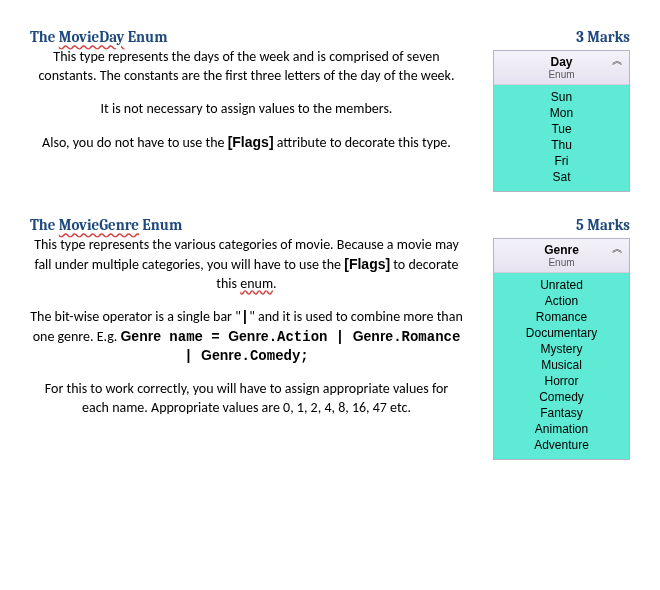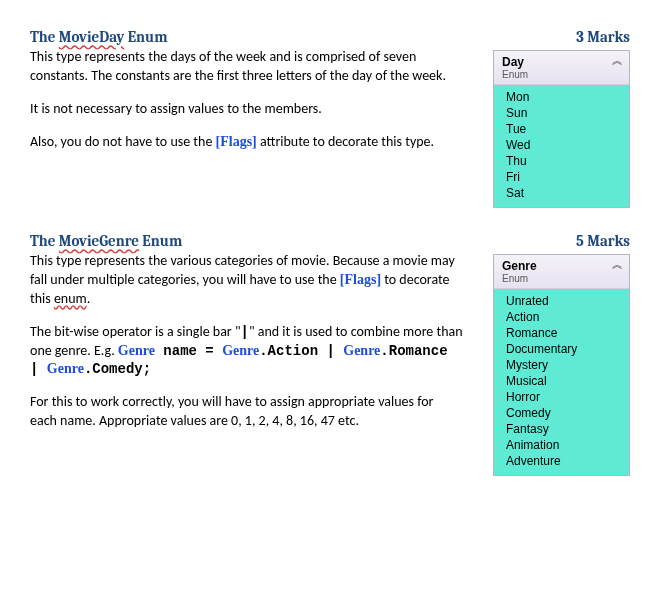--- a/index.html
+++ b/index.html
@@ -7,20 +7,21 @@
     font-size: 14px;
     color: #000;
     margin: 0;
     padding: 28px 30px;
     width: 660px;
     box-sizing: border-box;
     background: #fff;
   }
   .section {
     margin-bottom: 24px;
+    text-align: center;
   }
   .headerline {
     display: flex;
     justify-content: space-between;
     align-items: baseline;
     margin-bottom: 2px;
   }
   .heading {
     font-family: Cambria, Georgia, serif;
     font-weight: bold;
@@ -42,22 +43,22 @@
     gap: 30px;
     align-items: flex-start;
   }
   .prose {
     flex: 1;
     line-height: 1.35;
   }
   .prose p { margin: 0 0  14px 0; }
   .prose p + p { margin-top: 0; }
   .code {
-    font-family: Liberation Serif, serif;
-    color: #1d4ed8;
+    font-family: Liberation Sans, sans-serif;
+    color: #000000;
     font-weight: bold;
   }
   .codeplain {
     font-family: Consolas, "Courier New", monospace;
     color: #000;
     font-weight: bold;
   }
   .enumbox {
     width: 135px;
     border: 1px solid #b7b3c6;
@@ -115,24 +116,23 @@
         Also, you do not have to use the <span class="code">[Flags]</span> attribute to decorate this type.
       </p>
     </div>
     <div class="enumbox">
       <div class="boxhead">
         <div class="title">Day</div>
         <div class="type">Enum</div>
         <div class="chev">︽</div>
       </div>
       <div class="items">
+        <div class="item">Sun</div>
         <div class="item">Mon</div>
-        <div class="item">Sun</div>
         <div class="item">Tue</div>
-        <div class="item">Wed</div>
         <div class="item">Thu</div>
         <div class="item">Fri</div>
         <div class="item">Sat</div>
       </div>
     </div>
   </div>
 </div>
 
 <div class="section">
   <div class="headerline">

